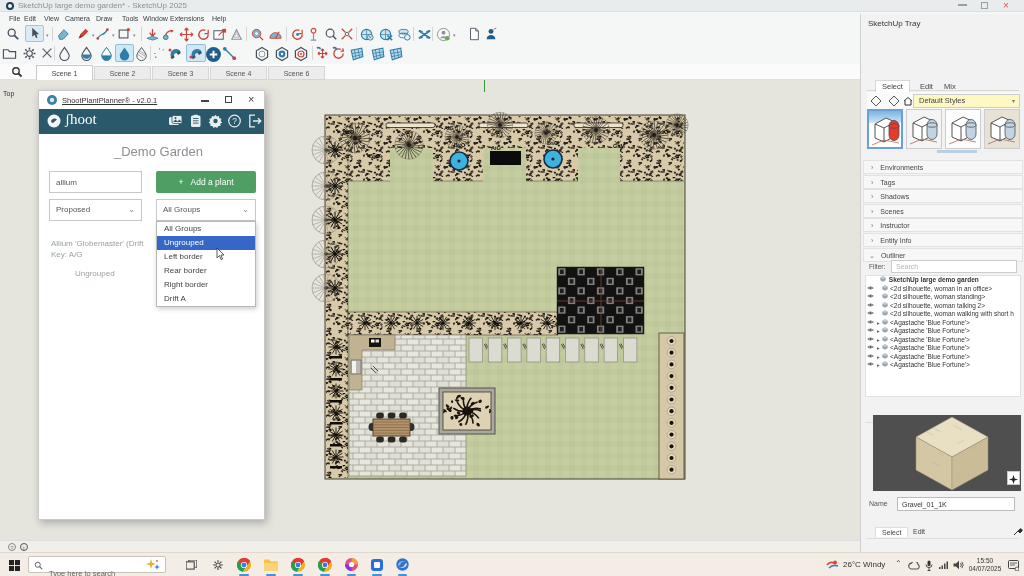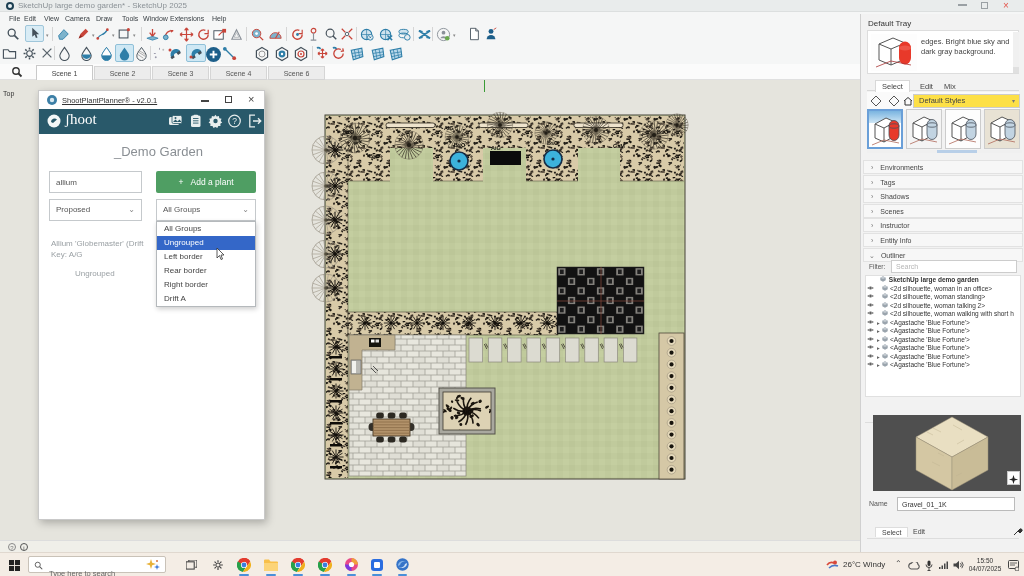--- a/index.html
+++ b/index.html
@@ -732,52 +732,36 @@
     <div style="height:14px;line-height:14px;padding-left:7px;">Rear border</div>
     <div style="height:14px;line-height:14px;padding-left:7px;">Right border</div>
     <div style="height:14px;line-height:14px;padding-left:7px;">Drift A</div>
   </div>
   <svg class="abs" style="left:176px;top:156px" width="10" height="14" viewBox="0 0 10 14">
       <path d="M2 1 L2 11 L4.5 8.5 L6 12.5 L7.5 12 L6 8 L9 8 Z" fill="#fff" stroke="#333" stroke-width="0.8"></path>
     </svg>
 </div>
 
 <div class="abs" id="tray" style="left:860px;top:14px;width:164px;height:538px;background:#f2f2f2;border-left:1px solid #d0d0d0;">
-  <div class="abs" style="left:7px;top:5px;font-size:8px;color:#333;">Default Tray</div>
-
-  <div class="abs" style="left:6px;top:16px;width:152px;height:44px;background:#fff;border:1px solid #ddd;">
-    <svg class="abs" style="left:3px;top:3px" width="46" height="37">
-        <rect width="46" height="37" fill="#fdfdfd"></rect>
-        <g stroke="#555" stroke-width="1" fill="none">
-          <path d="M8 26 L8 10 L22 4 L34 9 L34 25 L20 31 Z" fill="#fff"></path>
-          <path d="M8 10 L20 15 L34 9 M20 15 L20 31"></path>
-        </g>
-        <path d="M28 14 a6 6.5 0 0 1 12 0 v10 a6 6.5 0 0 1 -12 0 Z" fill="#e8392a"></path>
-        <ellipse cx="34" cy="14" rx="6" ry="2.4" fill="#ee5648"></ellipse>
-        <path d="M5 33 L20 27 L40 31" stroke="#a33" stroke-width="0.8" fill="none"></path>
-      </svg>
-    <div class="abs" style="left:53px;top:6px;width:92px;font-size:7.5px;color:#444;line-height:10px;">edges. Bright blue sky and dark gray background.</div>
-    <div class="abs" style="left:145px;top:1px;width:6px;height:41px;background:#f0f0f0;">
-        <div style="width:6px;height:6px;background:#e0e0e0;margin-top:35px;"></div>
-      </div>
-  </div>
+  <div class="abs" style="left:7px;top:5px;font-size:8px;color:#333;">SketchUp Tray</div>
+
 
   <div class="abs" style="left:6px;top:64px;width:152px;height:13px;border-bottom:1px solid #d8d8d8;font-size:7.5px;color:#444;">
     <span class="abs" style="left:8px;top:2px;background:#fff;border:1px solid #d8d8d8;border-bottom:none;padding:1px 6px;">Select</span>
     <span class="abs" style="left:48px;top:3px;padding:1px 5px;">Edit</span>
     <span class="abs" style="left:72px;top:3px;padding:1px 5px;text-align:center;">Mix</span>
   </div>
 
   <div class="abs" style="left:6px;top:78px;width:152px;height:18px;background:#fafafa;">
     <svg class="abs" style="left:3px;top:3px" width="42" height="12" viewBox="0 0 42 12" fill="none" stroke="#555" stroke-width="1">
         <path d="M6 1 L11 6 L6 11 L1 6 Z"></path>
         <path d="M24 1 L29 6 L24 11 L19 6 Z"></path>
         <path d="M34 6 L38 2.5 L42 6 M35 5.5 V10 h6 V5.5" stroke="#333"></path>
       </svg>
-    <div class="abs" style="left:46px;top:2px;width:107px;height:14px;background:#fde047;border:1px solid #ccc;font-size:7.5px;color:#444;line-height:12px;padding-left:5px;">Default Styles<span style="float:right;margin-right:4px;color:#777;font-size:6px;">▾</span></div>
+    <div class="abs" style="left:46px;top:2px;width:107px;height:14px;background:#fef9c3;border:1px solid #ccc;font-size:7.5px;color:#444;line-height:12px;padding-left:5px;">Default Styles<span style="float:right;margin-right:4px;color:#777;font-size:6px;">▾</span></div>
   </div>
 
   <div id="thumbs" class="abs" style="left:6px;top:95px;width:158px;height:42px;">
       <div class="abs" style="left:0px;top:0px;width:36px;height:40px;background:#fff;border:2px solid #6a9fd8;">
         <div class="abs" style="left:0;top:0;width:32px;height:12px;background:linear-gradient(#7ab4e0,#cfe6f5);"></div>
         <svg class="abs" style="left:1px;top:3px" width="32" height="34" viewBox="0 0 32 34">
           <g stroke="#555" stroke-width="1" fill="#fff">
             <path d="M5 24 L5 10 L16 4 L25 8 L25 22 L14 28 Z"></path>
             <path d="M5 10 L14 14 L25 8 M14 14 L14 28" fill="none"></path>
           </g>

